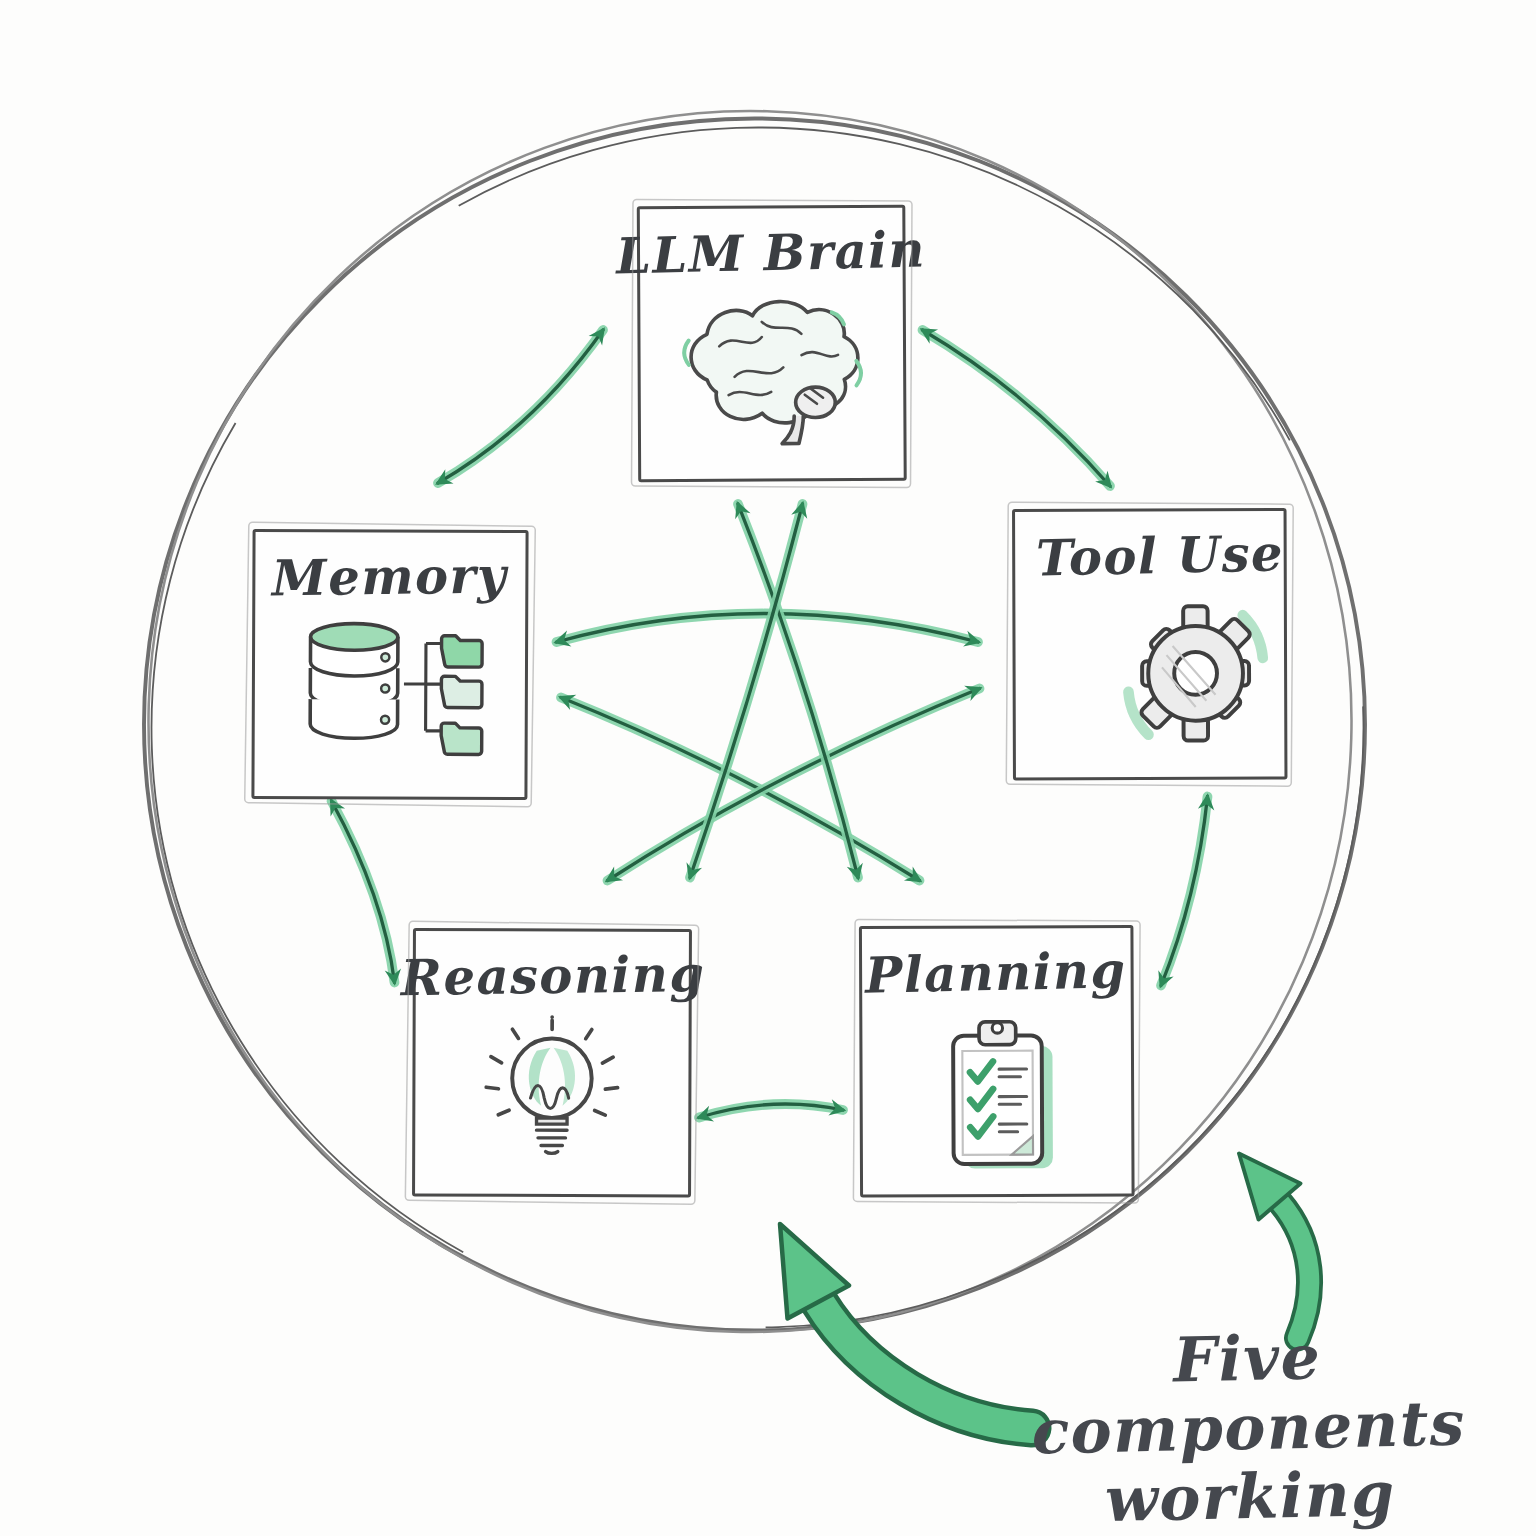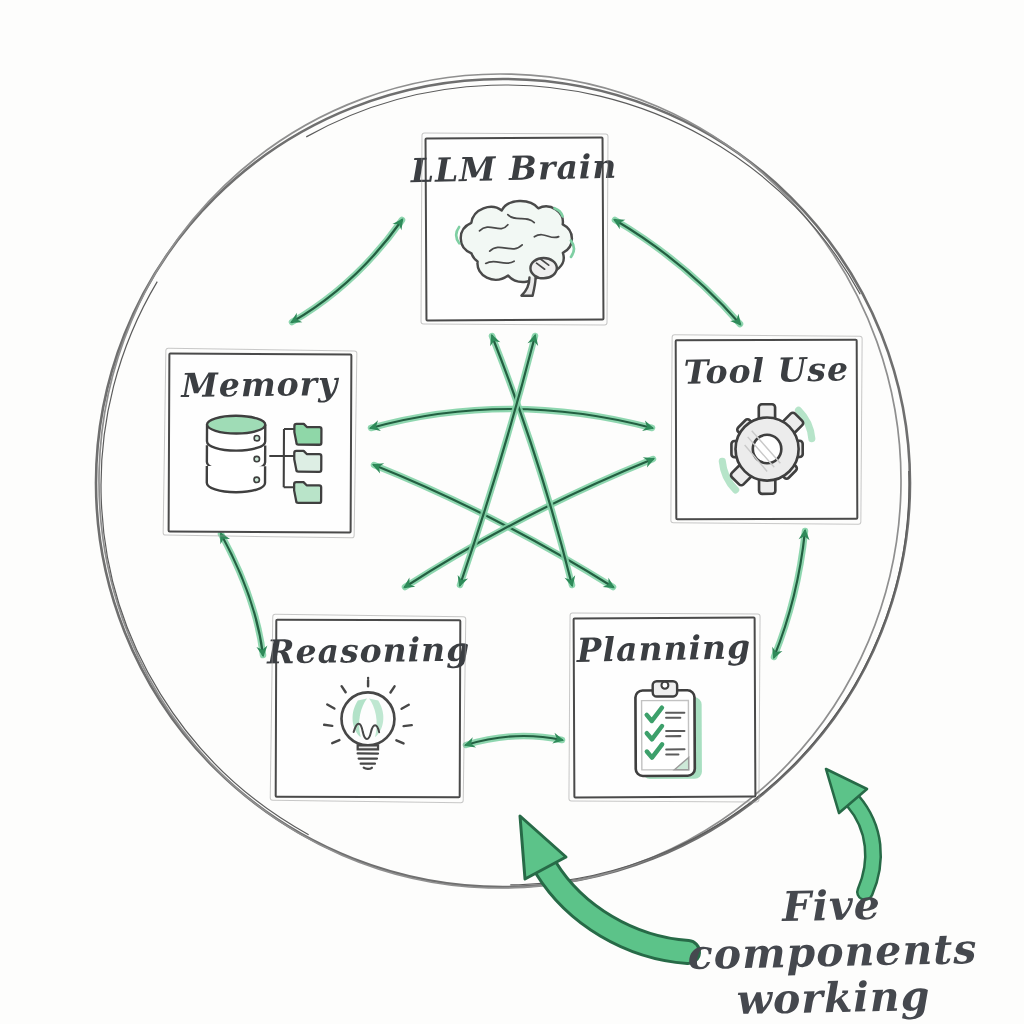--- a/index.html
+++ b/index.html
@@ -140,21 +140,21 @@
         <path d="M74,48 h14 M88,22 v56 M88,22 h10 M88,48 h10 M88,78 h10"></path>
       </g>
       <g stroke="#3f3f3f" stroke-width="2.2" stroke-linejoin="round">
         <path d="M98,25 v-6 a2,2 0 0 1 2,-2 h7 l3,3 h12 a2,2 0 0 1 2,2 v13 a2,2 0 0 1 -2,2 h-20 a2,2 0 0 1 -2,-2 z" fill="#8fd7a8"></path>
         <path d="M98,51 v-6 a2,2 0 0 1 2,-2 h7 l3,3 h12 a2,2 0 0 1 2,2 v13 a2,2 0 0 1 -2,2 h-20 a2,2 0 0 1 -2,-2 z" fill="#ddeee4"></path>
         <path d="M98,81 v-6 a2,2 0 0 1 2,-2 h7 l3,3 h12 a2,2 0 0 1 2,2 v13 a2,2 0 0 1 -2,2 h-20 a2,2 0 0 1 -2,-2 z" fill="#b9e4c9"></path>
       </g>
     </svg>
   </div>
 
-  <div class="node" style="left:675px;top:339px;width:179px;height:177px;transform:rotate(-.2deg);">
+  <div class="node" style="left:675px;top:339px;width:179px;height:177px;transform:rotate(-.2deg);align-items:flex-end;">
     <div class="node-label">Tool Use</div>
     <svg class="node-icon" width="118" height="112" viewBox="0 0 110 110">
       <g fill="none" stroke="#a9dfc0" stroke-width="7" stroke-linecap="round" opacity=".85">
         <path d="M86,18 a45,45 0 0 1 13,28"></path>
         <path d="M24,96 a45,45 0 0 1 -13,-28"></path>
       </g>
       <g stroke="#3f3f3f" stroke-width="2.6" fill="#ececec" stroke-linejoin="round">
         <g>
           <rect x="47" y="12" width="16" height="18" rx="3"></rect>
           <rect x="47" y="82" width="16" height="18" rx="3"></rect>

